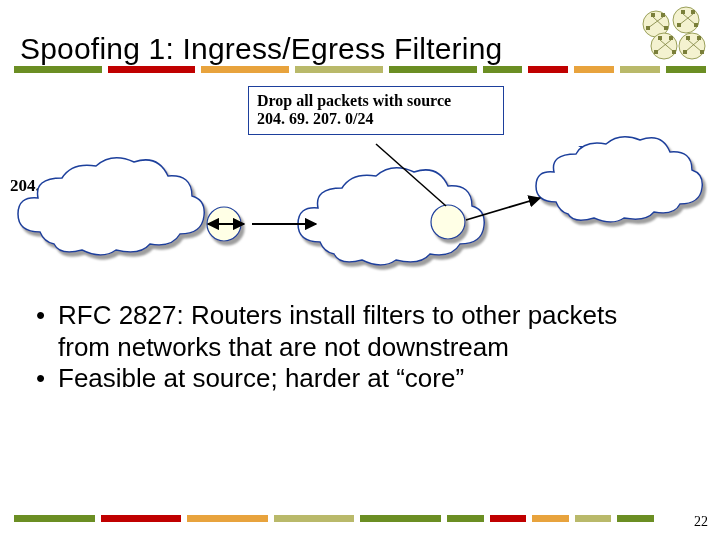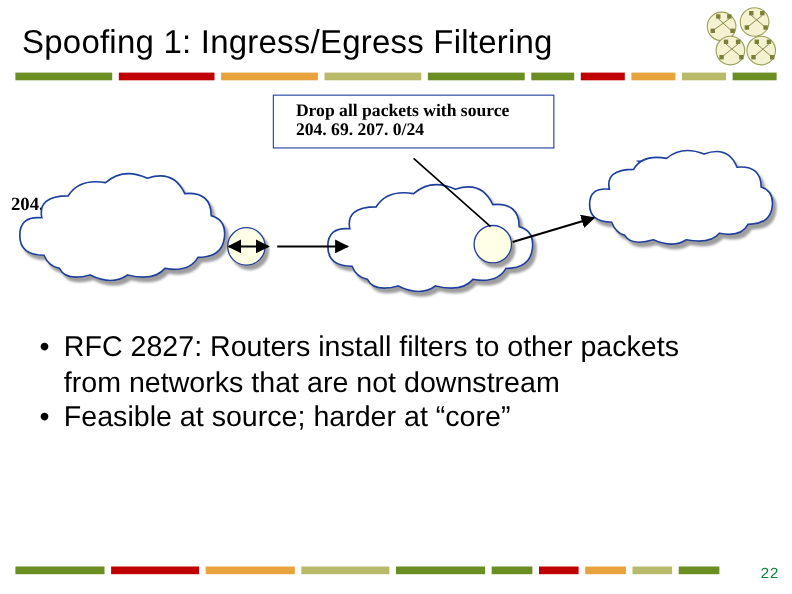--- a/index.html
+++ b/index.html
@@ -1,39 +1,39 @@
 <!DOCTYPE html>
 <html><head>
 <meta charset="utf-8">
 <style>
   * { box-sizing: border-box; margin: 0; padding: 0; }
   html, body { width: 720px; height: 540px; background: #fff; font-family: Arial, Helvetica, sans-serif; position: relative; overflow: hidden; }
 
-  .title-area { position: absolute; left: 20px; top: 22px; width: 560px; }
+  .title-area { position: absolute; left: 20px; top: 32px; width: 560px; }
   .title { font-size: 30px; color: #000; letter-spacing: 0.2px; }
 
   .corner-icon { position: absolute; right: 8px; top: 6px; }
 
   .color-bar { position: absolute; left: 14px; height: 7px; display: flex; }
   .color-bar.top { top: 66px; width: 692px; }
   .color-bar.bottom { bottom: 18px; width: 640px; left: 14px; }
   .color-bar .seg { height: 100%; margin-right: 6px; }
   .seg.long { flex: 2.2; }
   .seg.short { flex: 1; }
   .seg:last-child { margin-right: 0; }
   .seg.a { background: #6b8e23; }
   .seg.b { background: #c00000; }
   .seg.c { background: #e8a33d; }
   .seg.d { background: #b9b96a; }
 
   .diagram { position: absolute; left: 0; top: 82px; width: 720px; height: 190px; }
 
   .rule-box {
     position: absolute; left: 248px; top: 4px; width: 256px;
-    border: 1.5px solid #1d3f9c; padding: 5px 8px 6px 20px;
+    border: 1.5px solid #1d3f9c; padding: 5px 8px 6px 8px;
     font-family: "Times New Roman", Times, serif; font-weight: bold;
     font-size: 16px; line-height: 1.12; background: #fff;
   }
 
   .label-subnet {
     position: absolute; left: 10px; top: 94px;
     font-family: "Times New Roman", Times, serif; font-weight: bold;
     font-size: 17px;
   }
 
@@ -46,21 +46,21 @@
   .bullets {
     position: absolute; left: 36px; top: 300px; width: 640px;
     font-size: 26px; line-height: 1.22;
   }
   .bullets .row { display: flex; }
   .bullets .dot { width: 22px; flex: 0 0 22px; }
   .bullets .txt { flex: 1; }
 
   .pagenum {
     position: absolute; right: 12px; bottom: 10px;
-    font-family: Liberation Mono, monospace; font-size: 14px; color: #15803d;
+    font-family: Liberation Serif, serif; font-size: 14px; color: #000000;
   }
 </style>
 </head>
 <body>
 
 <div class="title-area">
   <div class="title">Spoofing 1: Ingress/Egress Filtering</div>
 </div>
 
 <div class="corner-icon">

